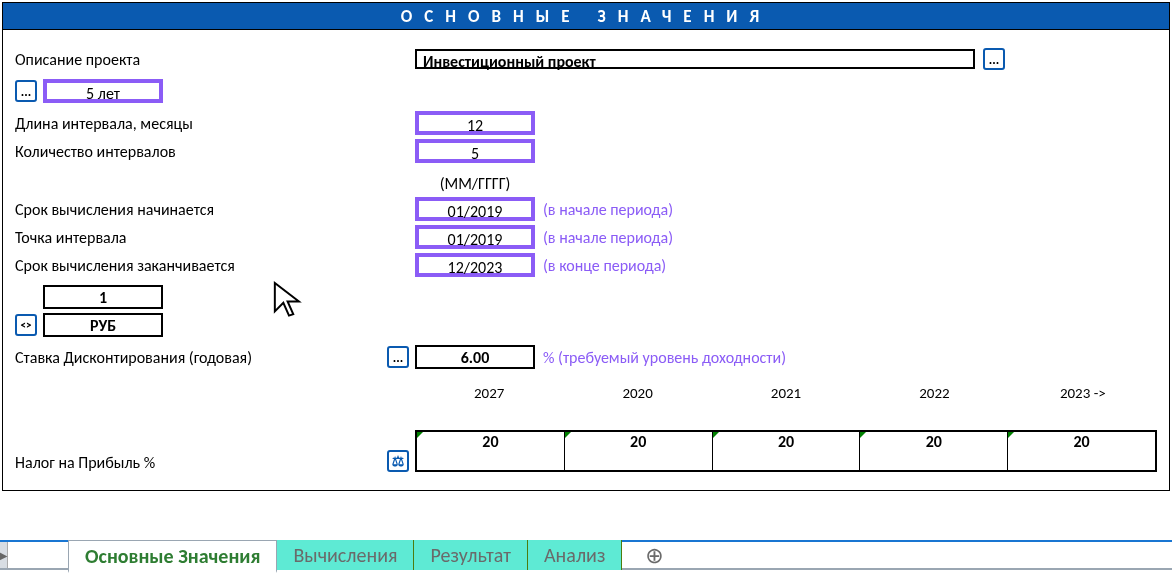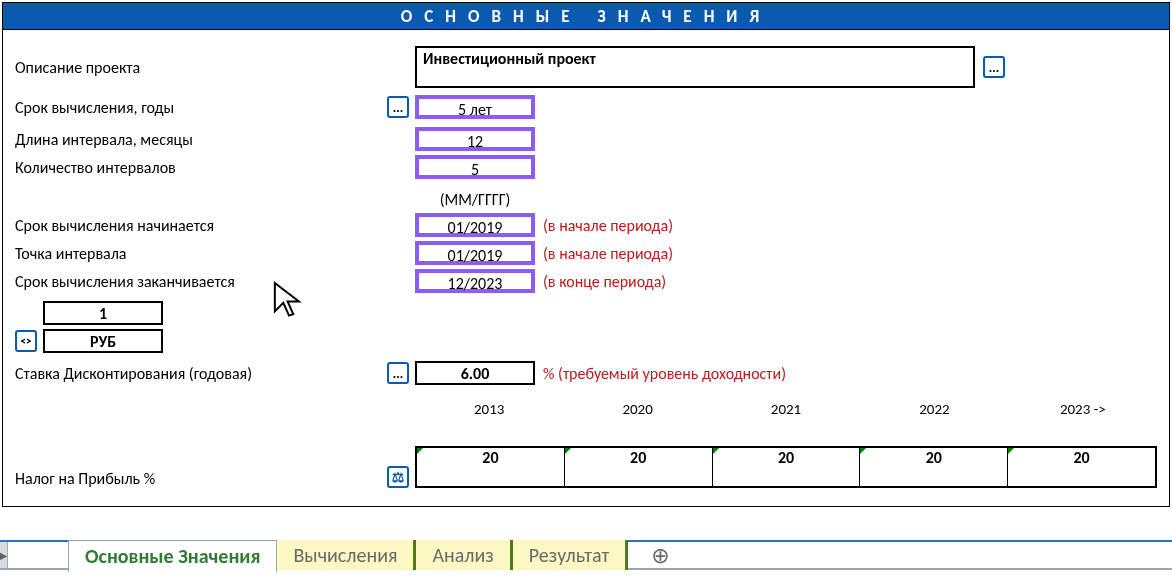--- a/index.html
+++ b/index.html
@@ -63,34 +63,34 @@
     height: 24px;
     line-height: 22px;
     display: inline-block;
     vertical-align: middle;
     background: #fff;
   }
   .field-long {
     flex: 1;
     max-width: 560px;
     border: 2px solid #000;
-    height: 42px;
+    height: 20px;
     line-height: 22px;
     padding: 0 6px;
     font-weight: bold;
     display: inline-block;
     background: #fff;
   }
   .field-bold {
     font-weight: bold;
     border: 2px solid #000;
   }
   .hint {
     margin-left: 8px;
-    color: #b91c1c;
+    color: #8b5cf6;
   }
   .gap-s { margin-top: 2px; align-items: center; }
   .gap-m { margin-top: 6px; }
   .mm-header {
     text-align: center; width:120px; display:inline-block;
   }
   .years-row {
     display: flex;
     margin-top: 14px;
     align-items: flex-end;
@@ -125,23 +125,23 @@
     background: #d8dde3;
     display:flex; align-items:center; justify-content:center;
     border-right:1px solid #aaa;
     font-size:10px; color:#666;
   }
   .tabs-spacer { width: 60px; }
   .tab {
     padding: 3px 16px;
     font-size: 20px;
     color: #6a6a6a;
-    border-right: 3px solid #4d7c0f;
+    border-right: 1px solid #4d7c0f;
     cursor: pointer;
-    background:#fef9c3;
+    background:#5eead4;
   }
   .tab.active {
     color: #2e7d32;
     font-weight: bold;
     background: #fff;
     border: 1px solid #9aa6b2;
     border-bottom: 2px solid #fff;
     margin-bottom: -2px;
   }
   .tab-add {
@@ -165,21 +165,20 @@
 
     <div class="row gap-m">
       <div class="label-col">Описание проекта</div>
       <div style="width:28px;"></div>
       <div class="field-long">Инвестиционный проект</div>
       <span style="width:8px;"></span>
       <span class="btn-square">...</span>
     </div>
 
     <div class="row gap-m">
-      <div class="label-col">Срок вычисления, годы</div>
       <span class="btn-square">...</span>
       <span class="field-short">5 лет</span>
     </div>
 
     <div class="row gap-m">
       <div class="label-col">Длина интервала, месяцы</div>
       <span class="btn-spacer"></span>
       <span class="field-short">12</span>
     </div>
     <div class="row gap-s">
@@ -226,21 +225,21 @@
       <div class="label-col">Ставка Дисконтирования (годовая)</div>
       <span class="btn-square">...</span>
       <span class="field-short field-bold">6.00</span>
       <span class="hint">% (требуемый уровень доходности)</span>
     </div>
 
     <div class="years-row">
       <div class="label-col"></div>
       <span class="btn-spacer"></span>
       <div class="years-block">
-        <div class="year-cell-head">2013</div>
+        <div class="year-cell-head">2027</div>
         <div class="year-cell-head">2020</div>
         <div class="year-cell-head">2021</div>
         <div class="year-cell-head">2022</div>
         <div class="year-cell-head">2023 -&gt;</div>
       </div>
     </div>
 
     <div class="tax-row">
       <div class="label-col">Налог на Прибыль %</div>
       <span class="btn-square" style="font-size:14px;color:#0a5ab0;">⚖</span>
@@ -258,16 +257,16 @@
 
 <svg class="cursor-shape" viewBox="0 0 24 28">
   <path d="M2 2 L2 22 L8 16 L12 25 L15 24 L11 15 L19 15 Z" fill="none" stroke="#000" stroke-width="1.4"></path>
 </svg>
 
 <div class="tabs-strip">
   <div class="tabs-lead">▶</div>
   <div class="tabs-spacer"></div>
   <div class="tab active">Основные Значения</div>
   <div class="tab">Вычисления</div>
+  <div class="tab">Результат</div>
   <div class="tab">Анализ</div>
-  <div class="tab">Результат</div>
   <div class="tab-add">⊕</div>
 </div>
 
 </body></html>

